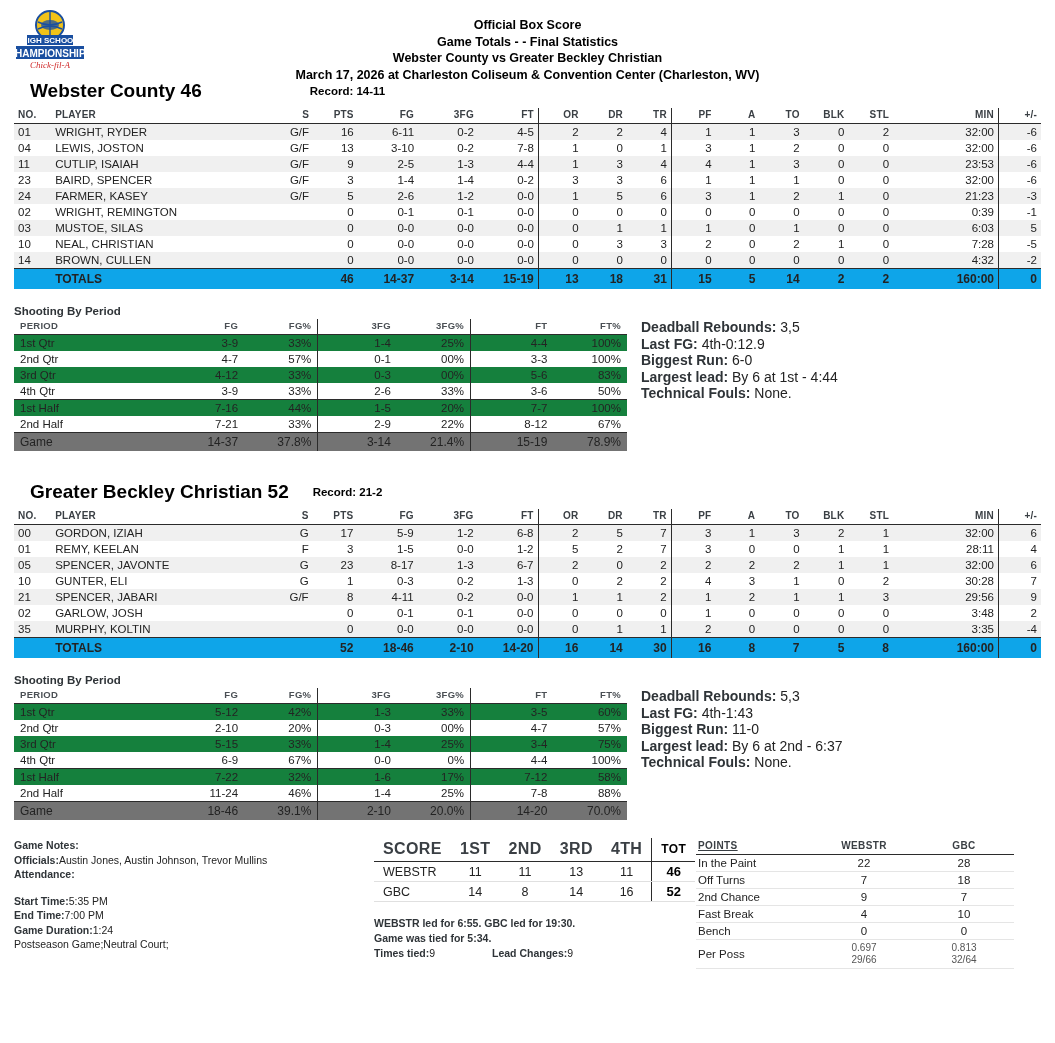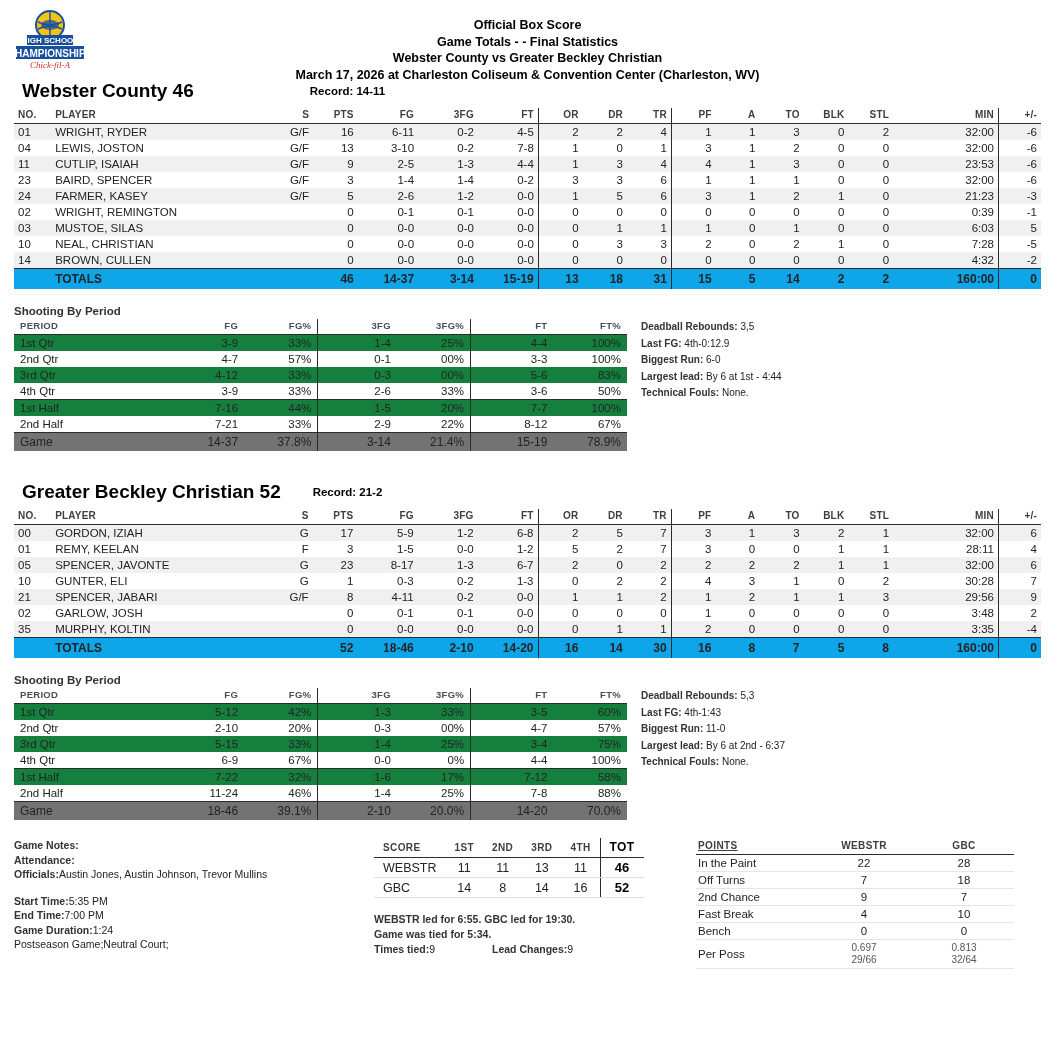--- a/index.html
+++ b/index.html
@@ -29,21 +29,21 @@
     font-weight: bold;
     line-height: 16.5px;
     color: #000;
   }
   .title-block div { white-space: nowrap; }
 
   
   .team-head { position: relative; height: 28px; margin-top: 8px; }
   .team-name {
     font-size: 19px; font-weight: bold; color: #000;
-    position: absolute; left: 8px; top: 0;
+    position: absolute; left: 16px; top: 0;
   }
   .record {
     position: absolute; left: 0; right: 0; top: 5px;
     text-align: center; font-size: 11.5px; font-weight: bold; color: #000;
     padding-right: 360px;
   }
 
   table.box { width: 100%; border-collapse: collapse; font-size: 11px; }
   table.box th {
     font-size: 10px; font-weight: bold; color: #3a3f44;
@@ -85,33 +85,33 @@
   table.sbp td {
     font-size: 11.5px; padding: 2px 6px; text-align: right; color: #232323;
   }
   table.sbp td.l { text-align: left; }
   table.sbp tr.alt td { background: #15803d; }
   table.sbp tr.qend td { border-bottom: 1.8px solid #2b2b2b; }
   table.sbp tr.hend td { border-bottom: 1.8px solid #2b2b2b; }
   table.sbp tr.game td { background: #737373; font-weight: normal; font-size: 12px; }
   .sbp .vs { border-left: 1.3px solid #2b2b2b; }
 
-  .notes { font-size: 10px; line-height: 16.5px; padding-top: 14px; color: #232323; }
+  .notes { font-size: 14px; line-height: 16.5px; padding-top: 14px; color: #232323; }
   .notes b { color: #2f3438; }
 
   
   .bottom { display: flex; margin-top: 18px; }
   .gamenotes { width: 360px; font-size: 10.5px; line-height: 14.5px; color: #232323; }
   .gamenotes b { color: #2f3438; }
   .gamenotes .spacer { height: 12px; }
 
   .scorebox { width: 290px; }
   table.score { border-collapse: collapse; }
   table.score th {
-    font-size: 10px; font-weight: bold; color: #3a3f44; letter-spacing: .4px;
+    font-size: 16px; font-weight: bold; color: #3a3f44; letter-spacing: .4px;
     padding: 2px 9px 3px 9px; text-align: center; border-bottom: 1.8px solid #2b2b2b;
   }
   table.score th.l { text-align: left; }
   table.score th.tot { border-left: 1.4px solid #2b2b2b; font-size: 12px; color:#000; }
   table.score td {
     font-size: 12.5px; padding: 2px 9px; text-align: center; color: #232323;
     border-bottom: 1px solid #e0e0e0;
   }
   table.score td.l { text-align: left; font-size: 12.5px; }
   table.score td.tot { border-left: 1.4px solid #2b2b2b; font-weight: bold; font-size: 13px; color:#000; }
@@ -801,22 +801,22 @@
       <div><b>Biggest Run:</b> <span>11-0</span></div>
       <div><b>Largest lead:</b> <span>By 6 at 2nd - 6:37</span></div>
       <div><b>Technical Fouls:</b> <span>None.</span></div>
     </div>
   </div>
 
   <div class="bottom">
 
     <div class="gamenotes">
       <div><b>Game Notes:</b></div>
+      <div><b>Officials:</b><span>Austin Jones, Austin Johnson, Trevor Mullins</span></div>
       <div><b>Attendance:</b><span></span></div>
-      <div><b>Officials:</b><span>Austin Jones, Austin Johnson, Trevor Mullins</span></div>
       <div class="spacer"></div>
       <div><b>Start Time:</b><span>5:35 PM</span></div>
       <div><b>End Time:</b><span>7:00 PM</span></div>
       <div><b>Game Duration:</b><span>1:24</span></div>
       <div>Postseason Game;Neutral Court;</div>
     </div>
 
     <div class="scorebox">
       <table class="score">
         <thead>

